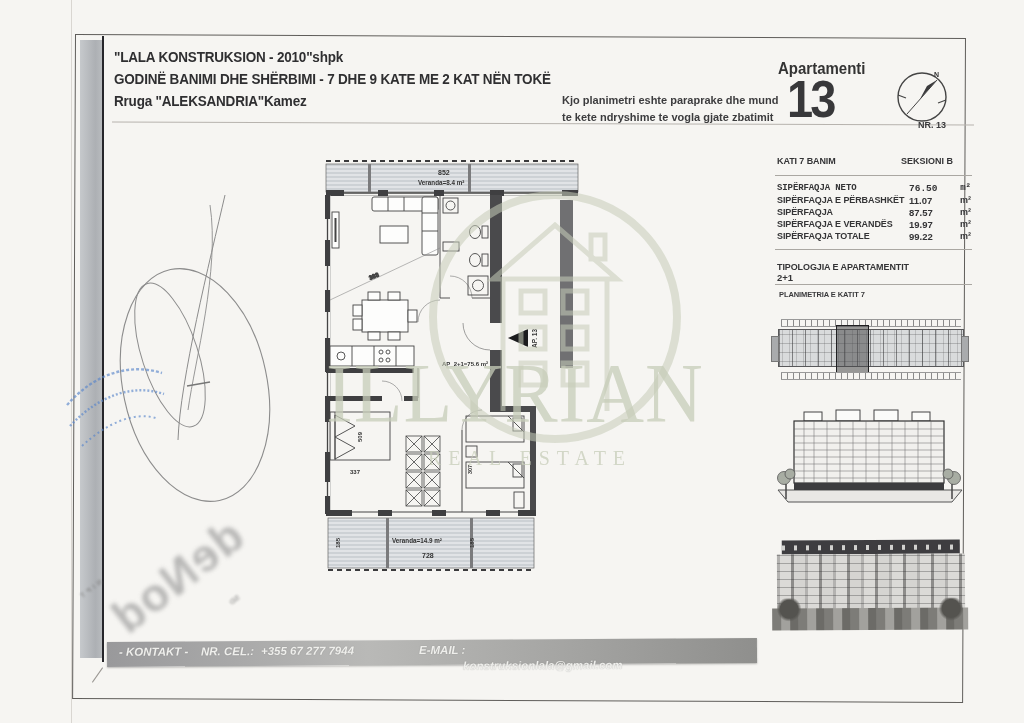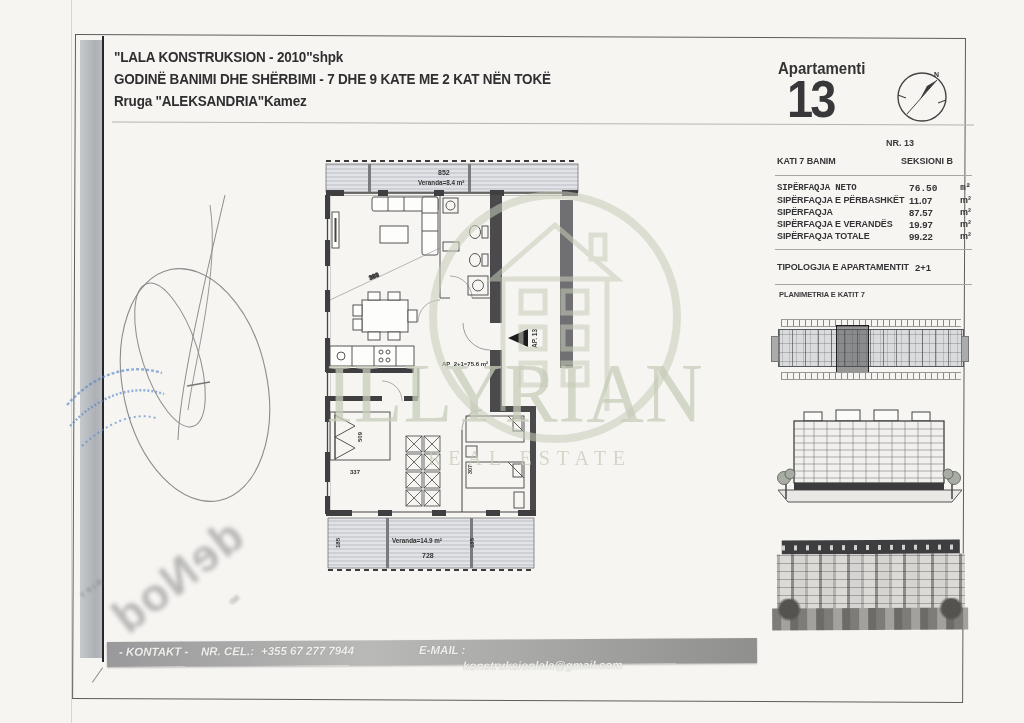--- a/index.html
+++ b/index.html
@@ -19,21 +19,21 @@
        color:#2f2f31;transform:scaleY(1.06);transform-origin:top left;}
   .hdr .l1,.hdr .l3{font-size:13.5px;}
   .hdr .l2{font-size:13.5px;}
   .hdr-rule{left:112px;top:123px;width:862px;height:1px;background:#b7b3ae;transform:rotate(.2deg);}
   
   .notice{left:562px;top:92px;font-size:11px;font-weight:700;color:#3c3c3e;line-height:17px;}
   
   .apt-label{left:778px;top:60px;font-size:15px;font-weight:700;transform:scaleY(1.05);color:#333;}
   .apt-number{left:787px;top:68px;font-size:47px;font-weight:800;letter-spacing:-3px;
               transform:scaleY(1.12);transform-origin:top left;color:#38383a;}
-  .nr-label{left:886px;top:138px;width:60px;text-align:left;font-size:9px;font-weight:700;color:#3a3a3c;}
+  .nr-label{left:886px;top:120px;width:60px;text-align:right;font-size:9px;font-weight:700;color:#3a3a3c;}
   
   .panel-row{left:777px;width:194px;display:flex;font-weight:700;color:#343436;}
   .panel-rule{left:775px;width:197px;height:1px;background:#aaa7a2;}
   .lab{flex:1;font-size:9px;letter-spacing:-.1px;transform:scaleY(1.05);transform-origin:left center;}
   .val{width:38px;text-align:left;font-size:9.5px;}
   .unit{width:24px;text-align:right;font-size:9px;}
   .seks{width:70px;text-align:left;font-size:9px;transform:scaleY(1.05);}
   
   .strip-title{left:779px;top:290px;font-size:7.5px;font-weight:700;letter-spacing:-.1px;color:#3a3a3c;}
   .strip{left:776px;top:314px;width:190px;height:72px;}
@@ -99,20 +99,24 @@
   <div class="abs left-strip"></div>
   <div class="abs left-strip-line"></div>
 
   <div class="abs hdr">
     <div class="l1">"LALA KONSTRUKSION - 2010"shpk</div>
     <div class="l2">GODINË BANIMI DHE SHËRBIMI - 7 DHE 9 KATE ME 2 KAT NËN TOKË</div>
     <div class="l3">Rruga "ALEKSANDRIA"Kamez</div>
   </div>
   <div class="abs hdr-rule"></div>
 
+  <div class="abs notice">
+    <div>Kjo planimetri eshte paraprake dhe mund</div>
+    <div>te kete ndryshime te vogla gjate zbatimit</div>
+  </div>
 
   <div class="abs apt-label">Apartamenti</div>
   <div class="abs apt-number">13</div>
   <svg class="abs" style="left:893px;top:68px;" width="58" height="58" viewBox="0 0 58 58">
     <circle cx="29" cy="29" r="24" fill="none" stroke="#444" stroke-width="1.4"></circle>
     <line x1="14" y1="46" x2="44" y2="12" stroke="#444" stroke-width="1"></line>
     <polygon points="27,31 44,12 34,18" fill="#3a3a3c"></polygon>
     <line x1="5" y1="27" x2="13" y2="30" stroke="#444" stroke-width="1.2"></line>
     <line x1="45" y1="35" x2="53" y2="32" stroke="#444" stroke-width="1.2"></line>
     <text x="41" y="9" font-size="7">N</text>
@@ -145,21 +149,21 @@
     <div class="val">19.97</div>
     <div class="unit">m²</div>
   </div>
   <div class="abs panel-row" style="top:231px;">
     <div class="lab">SIPËRFAQJA TOTALE</div>
     <div class="val">99.22</div>
     <div class="unit">m²</div>
   </div>
   <div class="abs panel-rule" style="top:249px;"></div>
 
-  <div class="abs panel-row" style="top:262px;">
+  <div class="abs panel-row" style="top:262px;flex-direction:column;">
     <div class="lab">TIPOLOGJIA E APARTAMENTIT</div>
     <div class="val" style="width:56px">2+1</div>
   </div>
   <div class="abs panel-rule" style="top:284px;"></div>
 
   <div class="abs strip-title">PLANIMETRIA E KATIT 7</div>
   <div class="abs strip">
     <div class="dimband" style="top:5px;"></div>
     <div class="band"></div>
     <div class="hot"></div>

